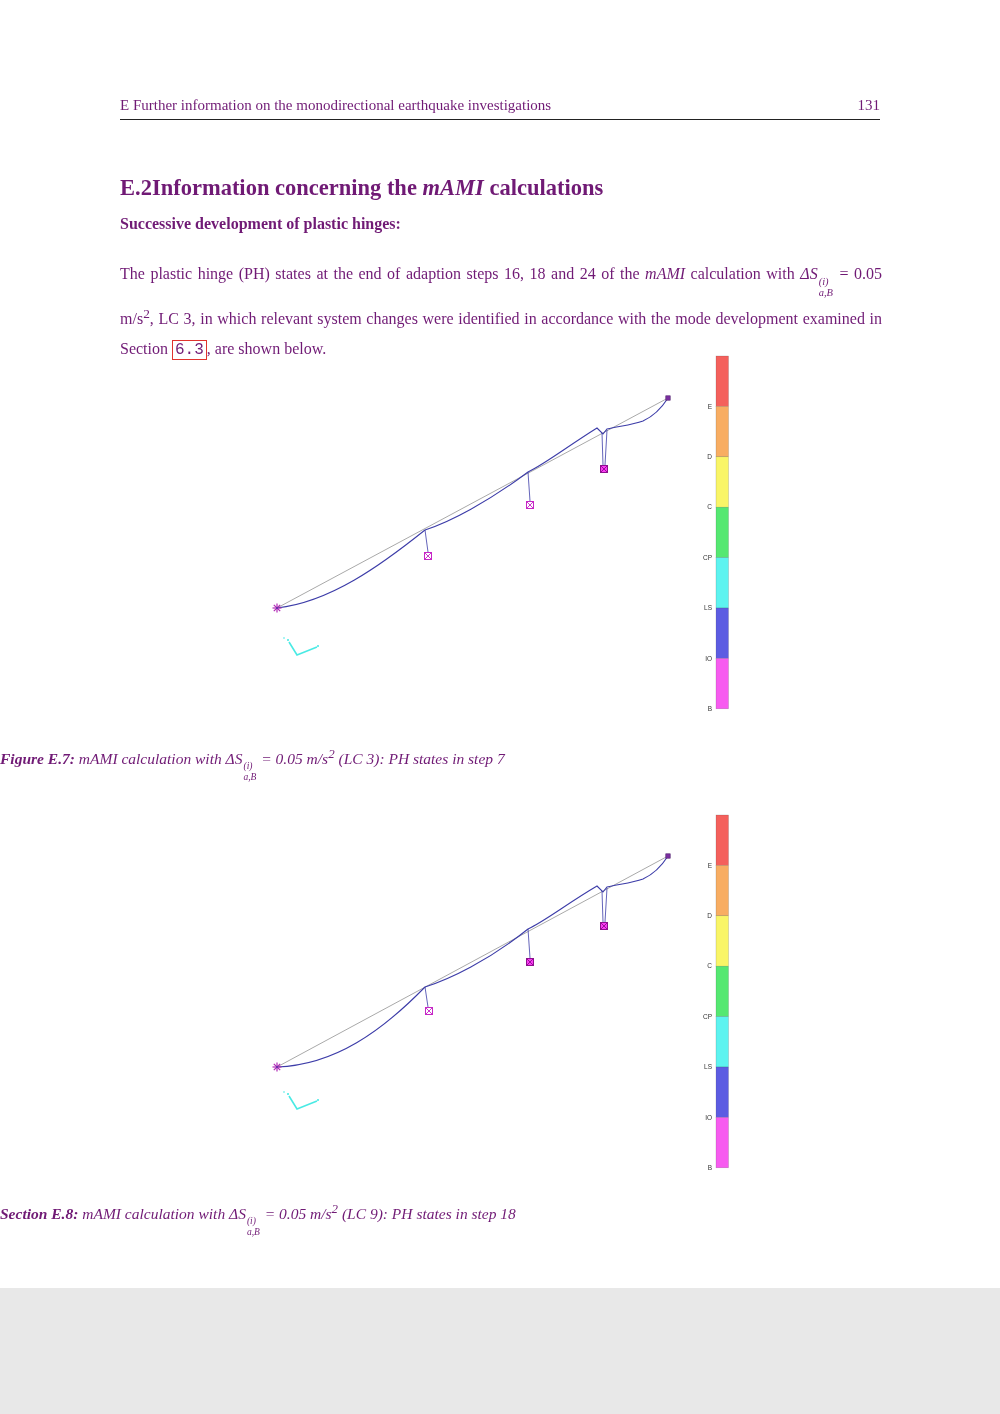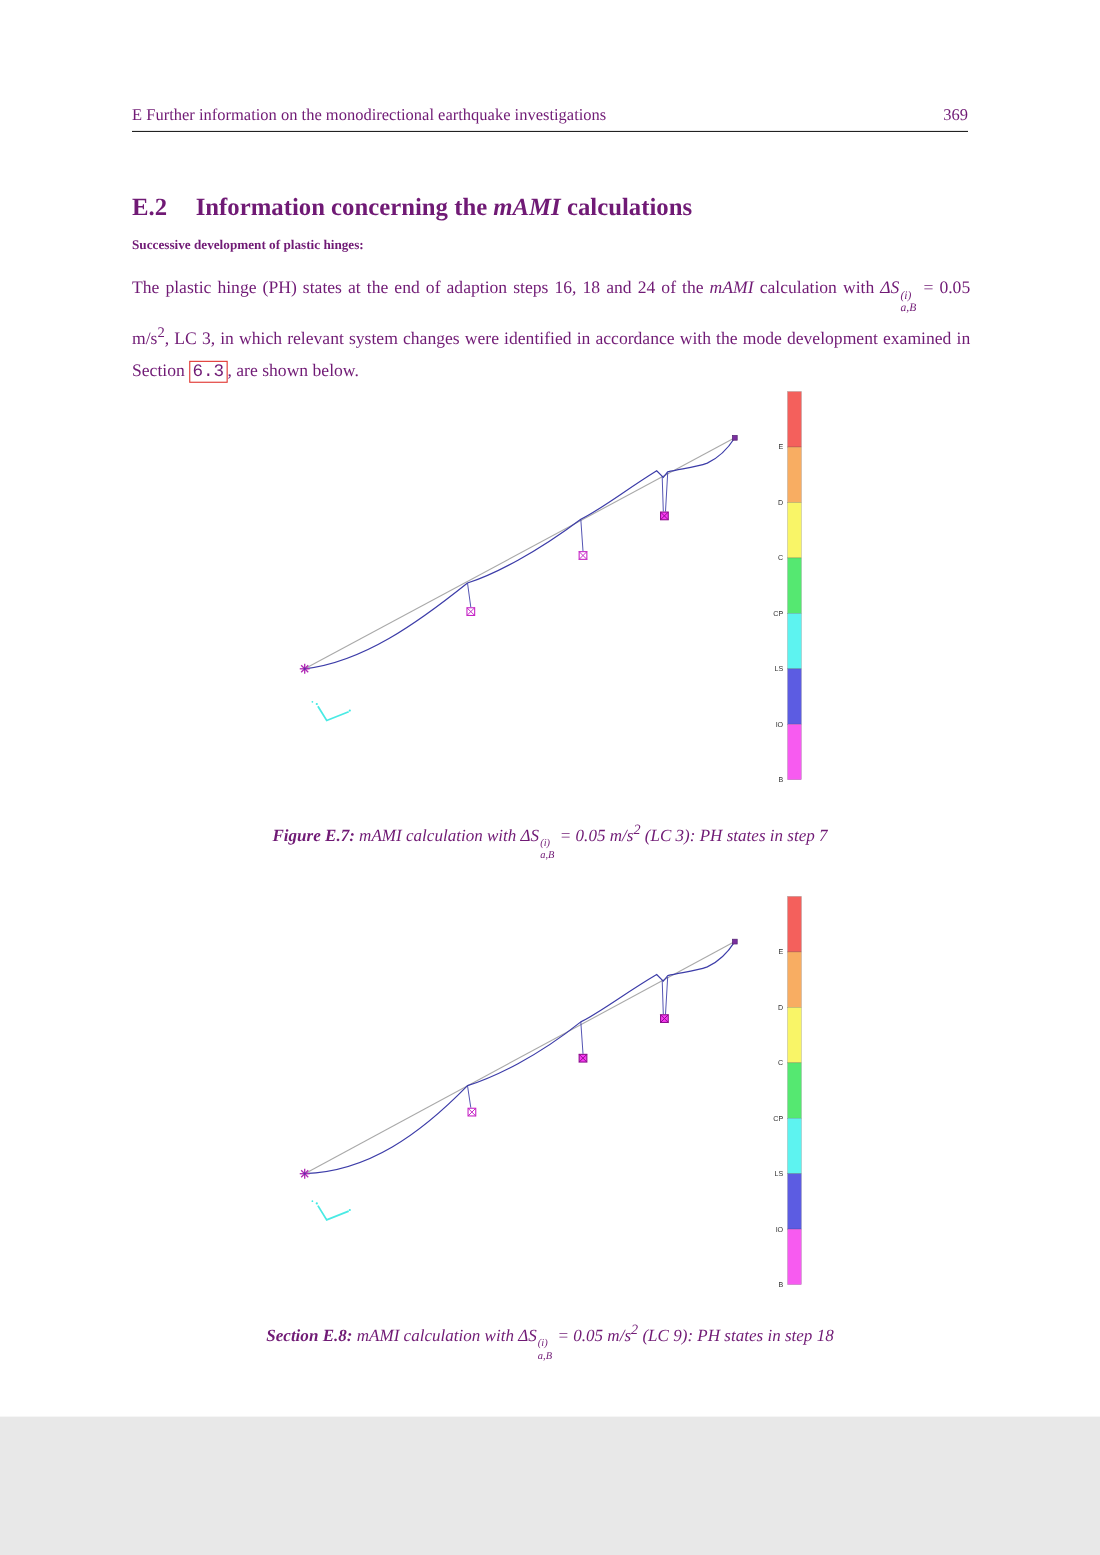--- a/index.html
+++ b/index.html
@@ -4,36 +4,36 @@
 <style>
   html,body{margin:0;padding:0;background:#e8e8e8;}
   .page{position:relative;width:1000px;height:1288px;background:#ffffff;margin:0 auto;
         font-family:"Liberation Serif",serif;color:#701a75;overflow:hidden;padding-left:40px;}
 
   .running{position:absolute;left:120px;top:97px;width:760px;display:flex;
            justify-content:space-between;align-items:baseline;font-size:15px;
            border-bottom:1.2px solid var(--rule);padding-bottom:5px;}
 
   .sec-heading{position:absolute;left:120px;top:160px;font-size:22.5px;font-weight:700;}
-  .sec-heading .secnum{margin-right:26px;}
+  .sec-heading .secnum{}
   .it{font-style:italic;margin-top:32px;}
 
-  .lead{position:absolute;left:120px;top:215px;font-size:12px;font-weight:700;}
+  .lead{position:absolute;left:120px;top:215px;font-size:16px;font-weight:700;}
 
-  .para{position:absolute;left:120px;top:231px;width:762px;font-size:16px;
+  .para{position:absolute;left:120px;top:243px;width:762px;font-size:16px;
         line-height:30px;text-align:justify;}
   .refbox{border:1.2px solid var(--link-border);padding:0 2px;cursor:pointer;font-family:Liberation Mono, monospace;}
   .mathv{font-style:italic;}
   .stack{display:inline-flex;flex-direction:column;align-items:flex-start;
          font-size:10.5px;line-height:1.1;vertical-align:-0.55em;font-style:italic;margin:0 1px;}
 
   .fig{position:absolute;left:240px;width:500px;height:380px;}
   #fig1{top:350px;} #fig2{top:809px;}
 
-  .caption{position:absolute;left:0;width:1000px;text-align:center;font-size:15.5px;
+  .caption{position:absolute;left:0;width:1000px;font-size:15.5px;
            font-style:italic;line-height:26px;}
   #cap1{top:741px;} #cap2{top:1196px;}
   .caption b{font-style:italic;}
   .caption .stack{font-size:9.5px;}
 
   
   .refline{stroke:var(--reference-line);stroke-width:1;fill:none;}
   .curve{stroke:var(--curve);stroke-width:1.1;fill:none;}
   .hline{stroke:var(--curve);stroke-width:0.8;}
   .ph rect{x:-3.5px;}
@@ -48,21 +48,21 @@
   .triad circle{fill:var(--support-glyph);}
   .cb-label{font-family:"Liberation Sans",sans-serif;font-size:6.5px;fill:#333;}
 </style>
 </head>
 <body>
 
 <div class="page">
 
   <div class="running">
       <span>E Further information on the monodirectional earthquake investigations</span>
-      <span>369</span>
+      <span>131</span>
     </div>
 
   <h1 class="sec-heading"><span class="secnum">E.2</span><span>Information concerning the </span><span class="it">mAMI</span><span> calculations</span></h1>
 
   <div class="lead">Successive development of plastic hinges:</div>
 
   <p class="para"><span>The plastic hinge (PH) states at the end of adaption steps 16, 18 and 24 of the </span><span class="it">mAMI</span><span> calculation with </span><span class="mathv">ΔS</span><span class="stack">
         <span>(i)</span>
         <span>a,B</span>
       </span><span> = 0.05 m/s</span><sup>2</sup><span>, LC 3, in which relevant system changes were identified in accordance with the mode development examined in Section </span><span class="refbox">6.3</span><span>, are shown below.</span></p>

